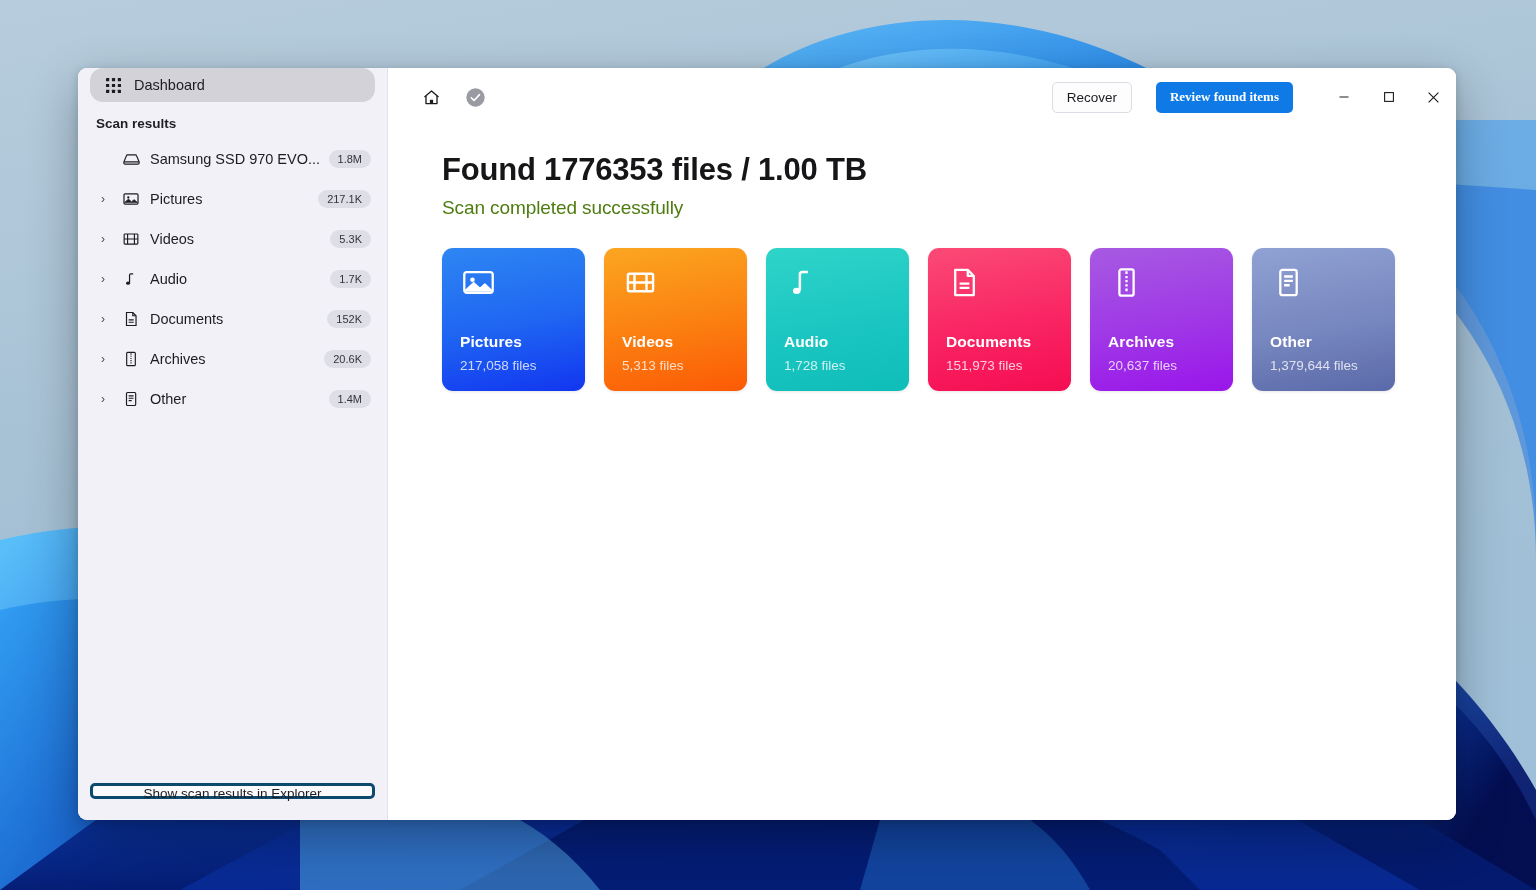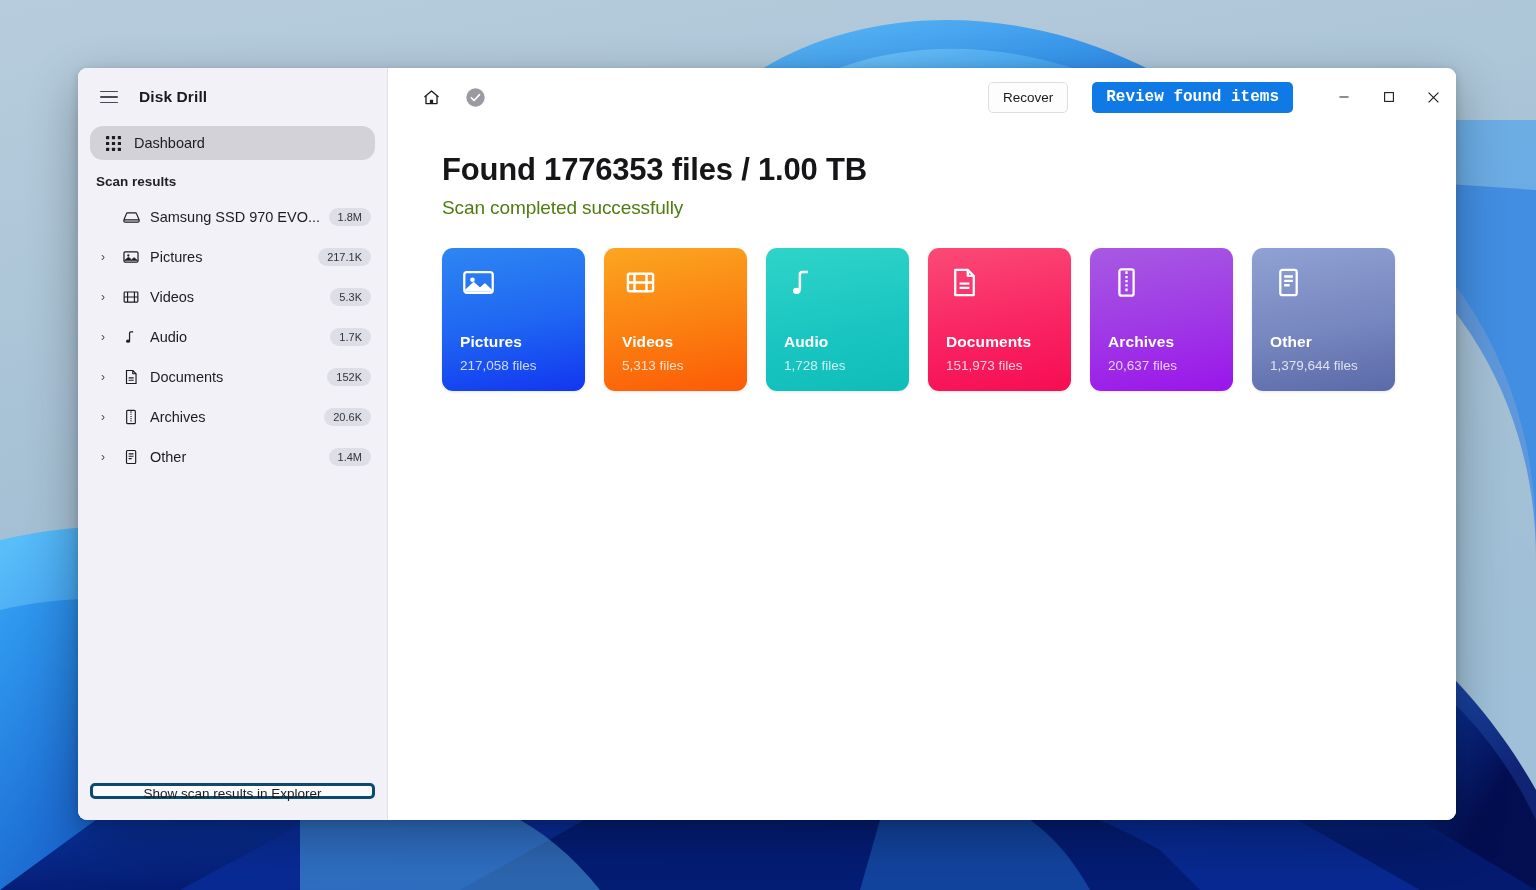--- a/index.html
+++ b/index.html
@@ -176,27 +176,27 @@
     background: #fdfdfe;
     border: 1px solid #dcdce4;
     border-radius: 5px;
     font-family: inherit;
     cursor: pointer;
     text-align: center;
   }
   #review-btn {
     height: 31px;
     padding: 0 14px;
-    font-size: 16px;
+    font-size: 13px;
     font-weight: bold;
     color: #ffffff;
     background: #0f7ae5;
     border: none;
     border-radius: 5px;
-    font-family: Liberation Mono, monospace;
+    font-family: Liberation Serif, serif;
     cursor: pointer;
     margin-left: 10px;
   }
 
   .wincontrols { display: flex; align-items: stretch; height: 58px; margin-left: 14px; }
   .wc {
     width: 45px;
     display: flex; align-items: center; justify-content: center;
     cursor: pointer;
   }
@@ -317,28 +317,20 @@
     <path d="M420 760 C 700 680 1020 700 1280 810 L 1420 890 L 180 890 Z" fill="#0a2f9e" opacity="0.75"></path>
     <path d="M620 800 C 800 740 1000 760 1160 850 L 1200 890 L 460 890 Z" fill="#041a6e" opacity="0.8"></path>
     <path d="M300 820 C 420 770 520 790 600 890 L 300 890 Z" fill="#5fc1f8" opacity="0.45"></path>
     <path d="M880 820 C 960 770 1040 800 1090 890 L 860 890 Z" fill="#2f8fee" opacity="0.35"></path>
   </svg>
 
   <div id="app-window">
 
     <div id="sidebar">
 
-      <div class="sb-header">
-        <div class="hamburger">
-          <span></span>
-            <span></span>
-            <span></span>
-        </div>
-        <div class="app-title">Disk Drill</div>
-      </div>
 
       <div class="sb-scroll">
 
         <div class="nav-item active">
           <span class="nav-ico">
             <svg width="15" height="15" viewBox="0 0 15 15">
               <g fill="#1c1c20">
                 <rect x="0" y="0" width="3.2" height="3.2" rx="0.4"></rect>
                 <rect x="5.9" y="0" width="3.2" height="3.2" rx="0.4"></rect>
                 <rect x="11.8" y="0" width="3.2" height="3.2" rx="0.4"></rect>

